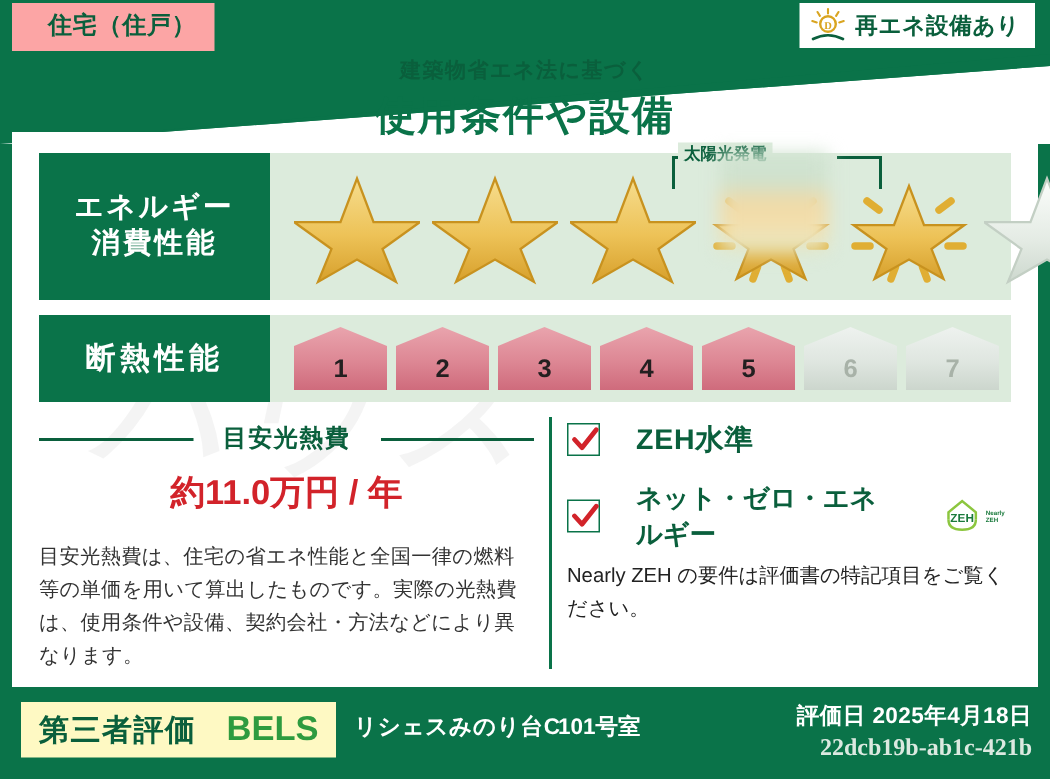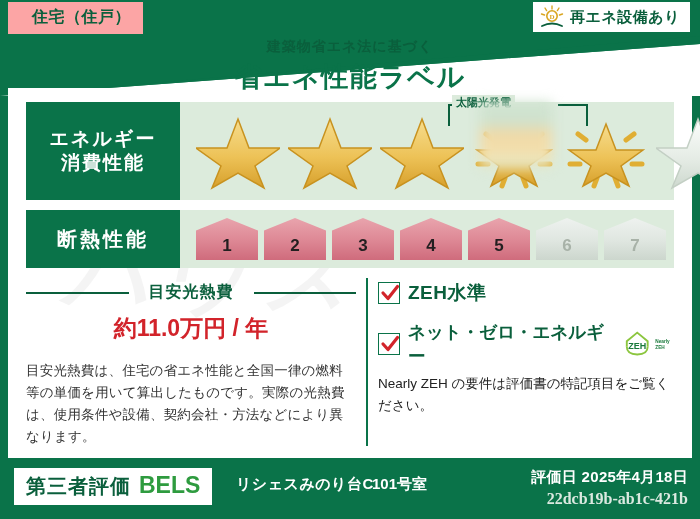--- a/index.html
+++ b/index.html
@@ -156,21 +156,21 @@
     text-align: center; color: #d2232a;
     font-size: 23px; font-weight: bold; letter-spacing: 0px;
     margin-top: 10px;
   }
   .cost-note {
     margin-top: 16px; font-size: 13.5px; color: #333; line-height: 1.62;
     letter-spacing: .2px;
   }
 
   .zeh-block { margin-top: 2px; }
-  .zeh-head { display: flex; align-items: center; gap: 8px; }
+  .zeh-head { display: flex; align-items: center; gap: 24px; }
   .chk {
     width: 22px; height: 22px; border: 1.6px solid #0a7349; background: #fff;
     position: relative; flex: 0 0 22px;
   }
   .chk svg { position: absolute; left: 1px; top: 0px; }
   .zeh-title { font-size: 19px; font-weight: bold; color: #0a5f3c; letter-spacing: .5px; }
   .zeh-title.small { font-size: 17.5px; letter-spacing: 0px; }
   .zeh-body { font-size: 13.5px; color: #222; line-height: 1.62; margin-top: 5px; }
   .inline-star { display: inline-block; vertical-align: -3px; margin: 0 1px; }
   .inline-house {
@@ -186,22 +186,22 @@
   .inline-house span { position: relative; z-index: 2; }
   .zeh-logo { display: inline-block; vertical-align: -9px; margin-left: 4px; }
 
   
   .footer {
     position: absolute; left: 0; bottom: 0; width: 700px; height: 61px;
     background: #0a7349;
   }
   .bels-chip {
     position: absolute; left: 14px; top: 10px;
-    background: #ffffff; padding: 4px 12px 5px 12px;
-    display: flex; align-items: baseline; gap: 8px;
+    background: #fef9c3; padding: 4px 12px 5px 12px;
+    display: flex; align-items: baseline; gap: 20px;
   }
   .bels-jp { font-size: 20px; font-weight: bold; color: #0a5f3c; letter-spacing: 1px; }
   .bels-en { font-size: 23px; font-weight: bold; color: #2e9b3f; letter-spacing: 0px; }
   .bldg-name {
     position: absolute; left: 236px; top: 17px;
     color: #fff; font-size: 15px; font-weight: bold; letter-spacing: .5px;
   }
   .room-no {
     position: absolute; left: 372px; top: 17px;
     color: #fff; font-size: 15px; font-weight: bold;
@@ -240,21 +240,21 @@
         </g>
         <circle cx="13" cy="11" r="5.2" fill="none" stroke="#d9a521" stroke-width="1.6"></circle>
         <text x="13" y="14.4" font-size="7" font-weight="bold" fill="#d9a521" text-anchor="middle" font-family="Liberation Serif, serif">D</text>
         <path d="M3 21 Q13 16 23 21" fill="none" stroke="#0a5f3c" stroke-width="1.8" stroke-linecap="round"></path>
       </svg>
       <span class="rtxt">再エネ設備あり</span>
     </div>
 
     <div class="title-wrap">
       <div class="title-sub">建築物省エネ法に基づく</div>
-      <div class="title-main">省エネ性能ラベル</div>
+      <div class="title-main">使用条件や設備</div>
     </div>
   </div>
 
   <div class="card">
 
     <div class="watermark">ハウス</div>
 
     <div class="perf-row energy">
       <div class="perf-label">
         <span>エネルギー</span>

